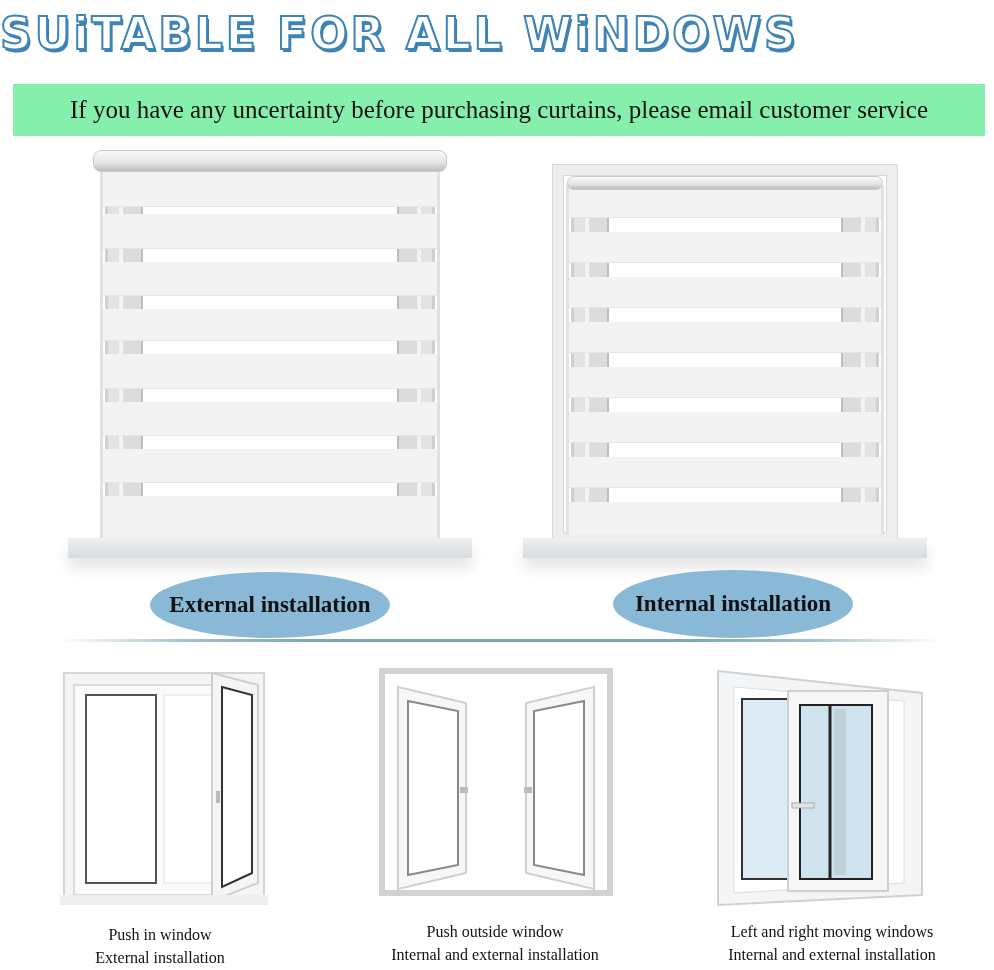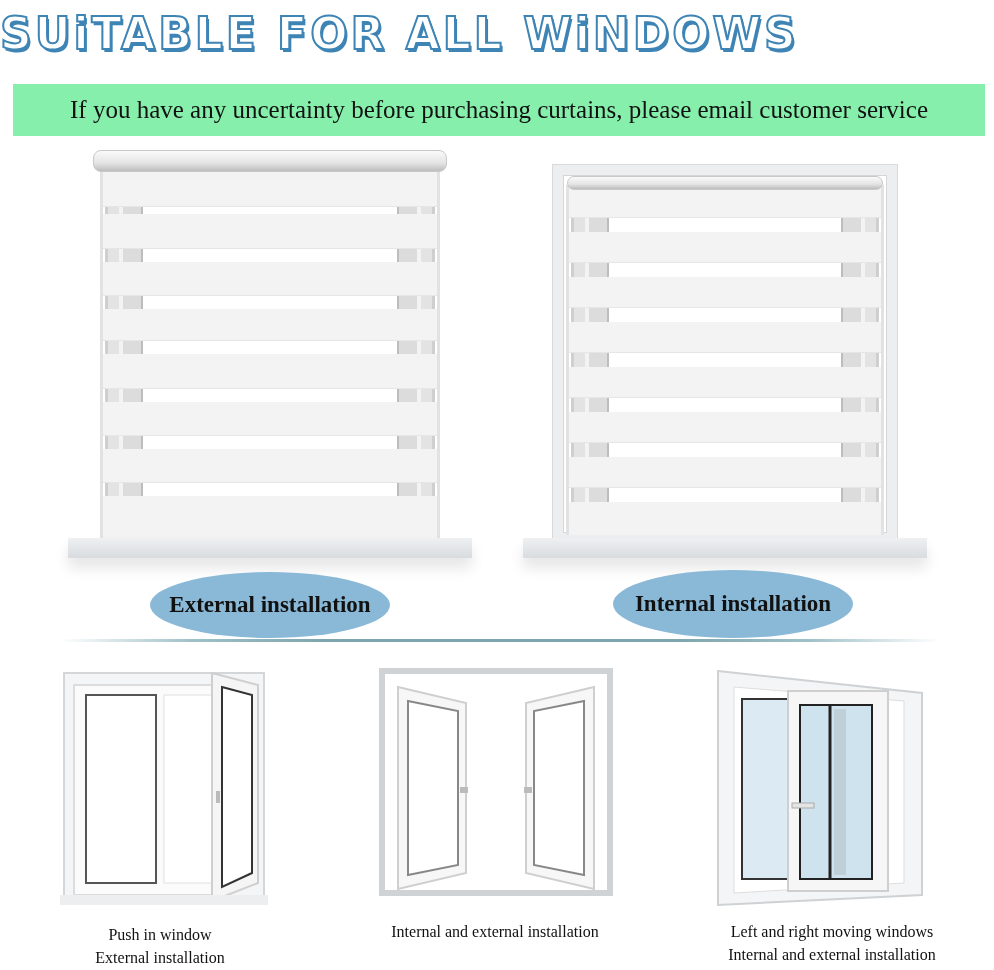--- a/index.html
+++ b/index.html
@@ -148,18 +148,19 @@
   <line x1="118" y1="40" x2="118" y2="214" stroke="#222" stroke-width="3"></line>
   <rect x="122" y="44" width="12" height="166" fill="#bfd0d9"></rect>
   <rect x="80" y="138" width="22" height="5" fill="#e4e4e4" stroke="#aaa"></rect>
 </svg>
 
 <div class="caption" style="left:40px;top:923px;width:240px;">
   <div>Push in window</div>
   <div>External installation</div>
 </div>
 <div class="caption" style="left:330px;top:920px;width:330px;">
+  <div>Push outside window</div>
   <div>Internal and external installation</div>
 </div>
 <div class="caption" style="left:670px;top:920px;width:324px;text-align:center;">
   <div>Left and right moving windows</div>
   <div>Internal and external installation</div>
 </div>
 
 </body></html>

